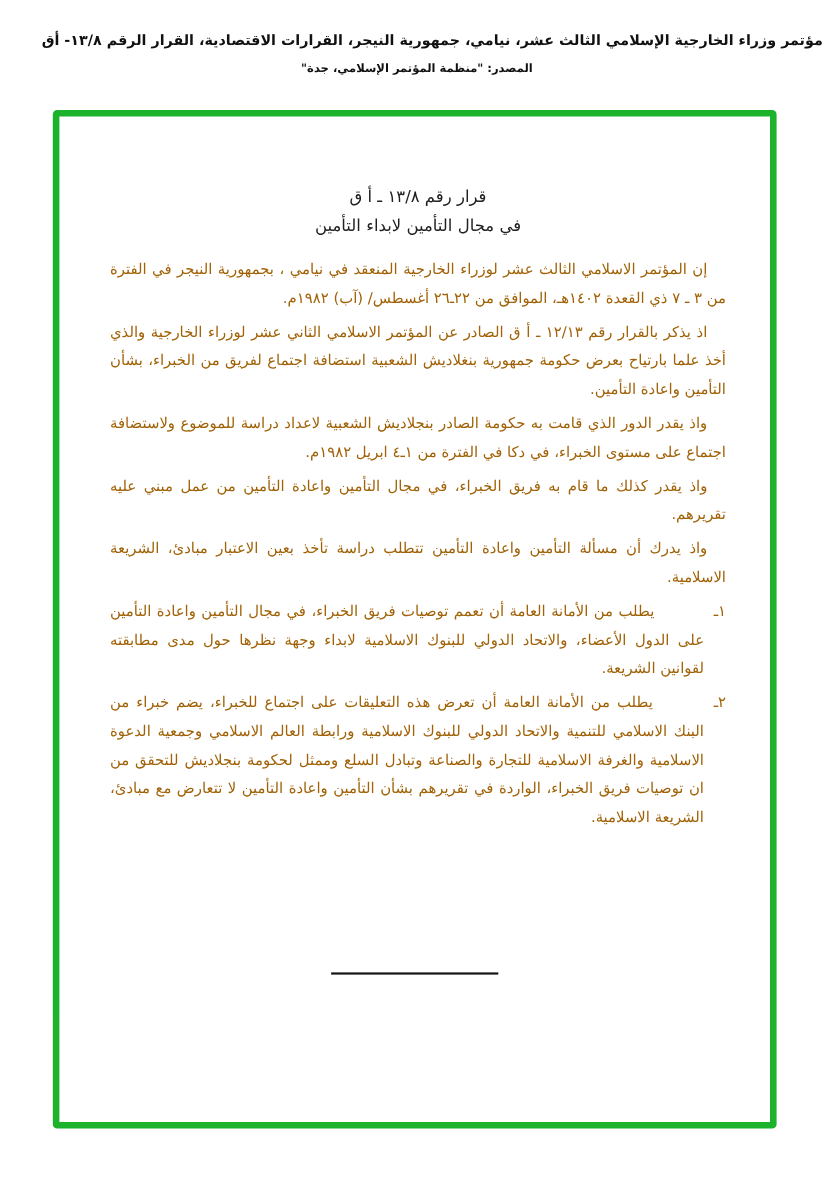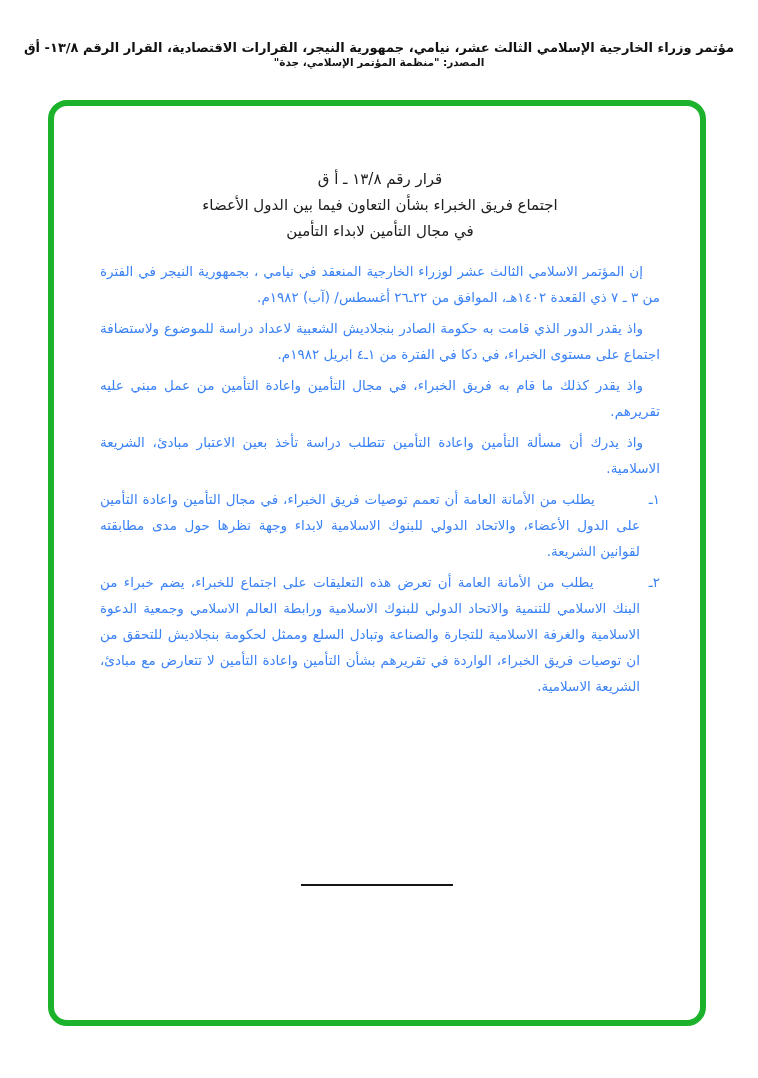--- a/index.html
+++ b/index.html
@@ -9,43 +9,41 @@
     height: 1078px;
     background: #ffffff;
     font-family: "DejaVu Sans", sans-serif;
     color: #1c1c1c;
     overflow: hidden;
   }
   .header-line1 {
     position: absolute;
     top: 30px; left: 10px; right: 10px;
     direction: rtl;
-    text-align: center;
     font-weight: bold;
     font-size: 13px;
     letter-spacing: 0;
     color: #111111;
-    margin-top: 10px;
   }
   .header-line2 {
     position: absolute;
     top: 56px; left: 10px; right: 10px;
     direction: rtl;
     text-align: center;
     font-weight: bold;
     font-size: 10.5px;
     color: #111111;
   }
   .doc-frame {
     position: absolute;
     left: 48px; top: 100px;
     box-sizing: border-box;
     width: 658px; height: 926px;
     border: 6px solid #1cb22c;
-    border-radius: 19px;
+    border-radius: 4px;
     background: #ffffff;
   }
   .doc-content {
     position: absolute;
     top: 60px; right: 40px; left: 46px;
     direction: rtl;
   }
   .doc-title {
     text-align: center;
     font-size: 15px;
@@ -54,21 +52,21 @@
     color: #202020;
   }
   .doc-title .t-line { display: block; }
   .doc-body p {
     font-size: 13.5px;
     line-height: 26px;
     text-align: justify;
     text-align-last: right;
     margin: 0 0 5px 0;
     text-indent: 17px;
-    color: #3b82f6;
+    color: #a16207;
   }
   .doc-body p.numbered-item {
     text-indent: -20px;
     padding-right: 20px;
   }
   .item-number { padding-left: 6px; margin-left: 43px; }
   .end-rule {
     position: absolute;
     top: 778px;
     left: 50%;
@@ -86,26 +84,26 @@
   <div class="header-line1" lang="ar" dir="rtl">مؤتمر وزراء الخارجية الإسلامي الثالث عشر، نيامي، جمهورية النيجر، القرارات الاقتصادية، القرار الرقم ١٣/٨- أق</div>
 
   <div class="header-line2" lang="ar" dir="rtl">المصدر:  "منظمة المؤتمر الإسلامي، جدة"</div>
 
   <div class="doc-frame" style="border-color: rgb(28, 178, 44);">
 
     <div class="doc-content" lang="ar" dir="rtl">
 
       <div class="doc-title">
         <span class="t-line">قرار رقم ١٣/٨ ـ أ ق</span>
-        <span class="t-line">اجتماع فريق الخبراء بشأن التعاون فيما بين الدول الأعضاء</span>
         <span class="t-line">في مجال التأمين لابداء التأمين</span>
       </div>
 
       <div class="doc-body">
         <p>إن المؤتمر الاسلامي الثالث عشر لوزراء الخارجية المنعقد في نيامي ، بجمهورية النيجر في الفترة من ٣ ـ ٧ ذي القعدة ١٤٠٢هـ، الموافق من ٢٢ـ٢٦ أغسطس/ (آب) ١٩٨٢م.</p>
+        <p>اذ يذكر بالقرار رقم ١٢/١٣ ـ أ ق الصادر عن المؤتمر الاسلامي الثاني عشر لوزراء الخارجية والذي أخذ علما بارتياح بعرض حكومة جمهورية بنغلاديش الشعبية استضافة اجتماع لفريق من الخبراء، بشأن التأمين واعادة التأمين.</p>
         <p>واذ يقدر الدور الذي قامت به حكومة الصادر بنجلاديش الشعبية لاعداد دراسة للموضوع ولاستضافة اجتماع على مستوى الخبراء، في دكا في الفترة من ١ـ٤ ابريل ١٩٨٢م.</p>
         <p>واذ يقدر كذلك ما قام به فريق الخبراء، في مجال التأمين واعادة التأمين من عمل مبني عليه تقريرهم.</p>
         <p>واذ يدرك أن مسألة التأمين واعادة التأمين تتطلب دراسة تأخذ بعين الاعتبار مبادئ، الشريعة الاسلامية.</p>
 
         <p class="numbered-item">
           <span class="item-number">١ـ</span>
           <span>يطلب من الأمانة العامة أن تعمم توصيات فريق الخبراء، في مجال التأمين واعادة التأمين على الدول الأعضاء، والاتحاد الدولي للبنوك الاسلامية لابداء وجهة نظرها حول مدى مطابقته لقوانين الشريعة.</span>
         </p>
 
         <p class="numbered-item">

